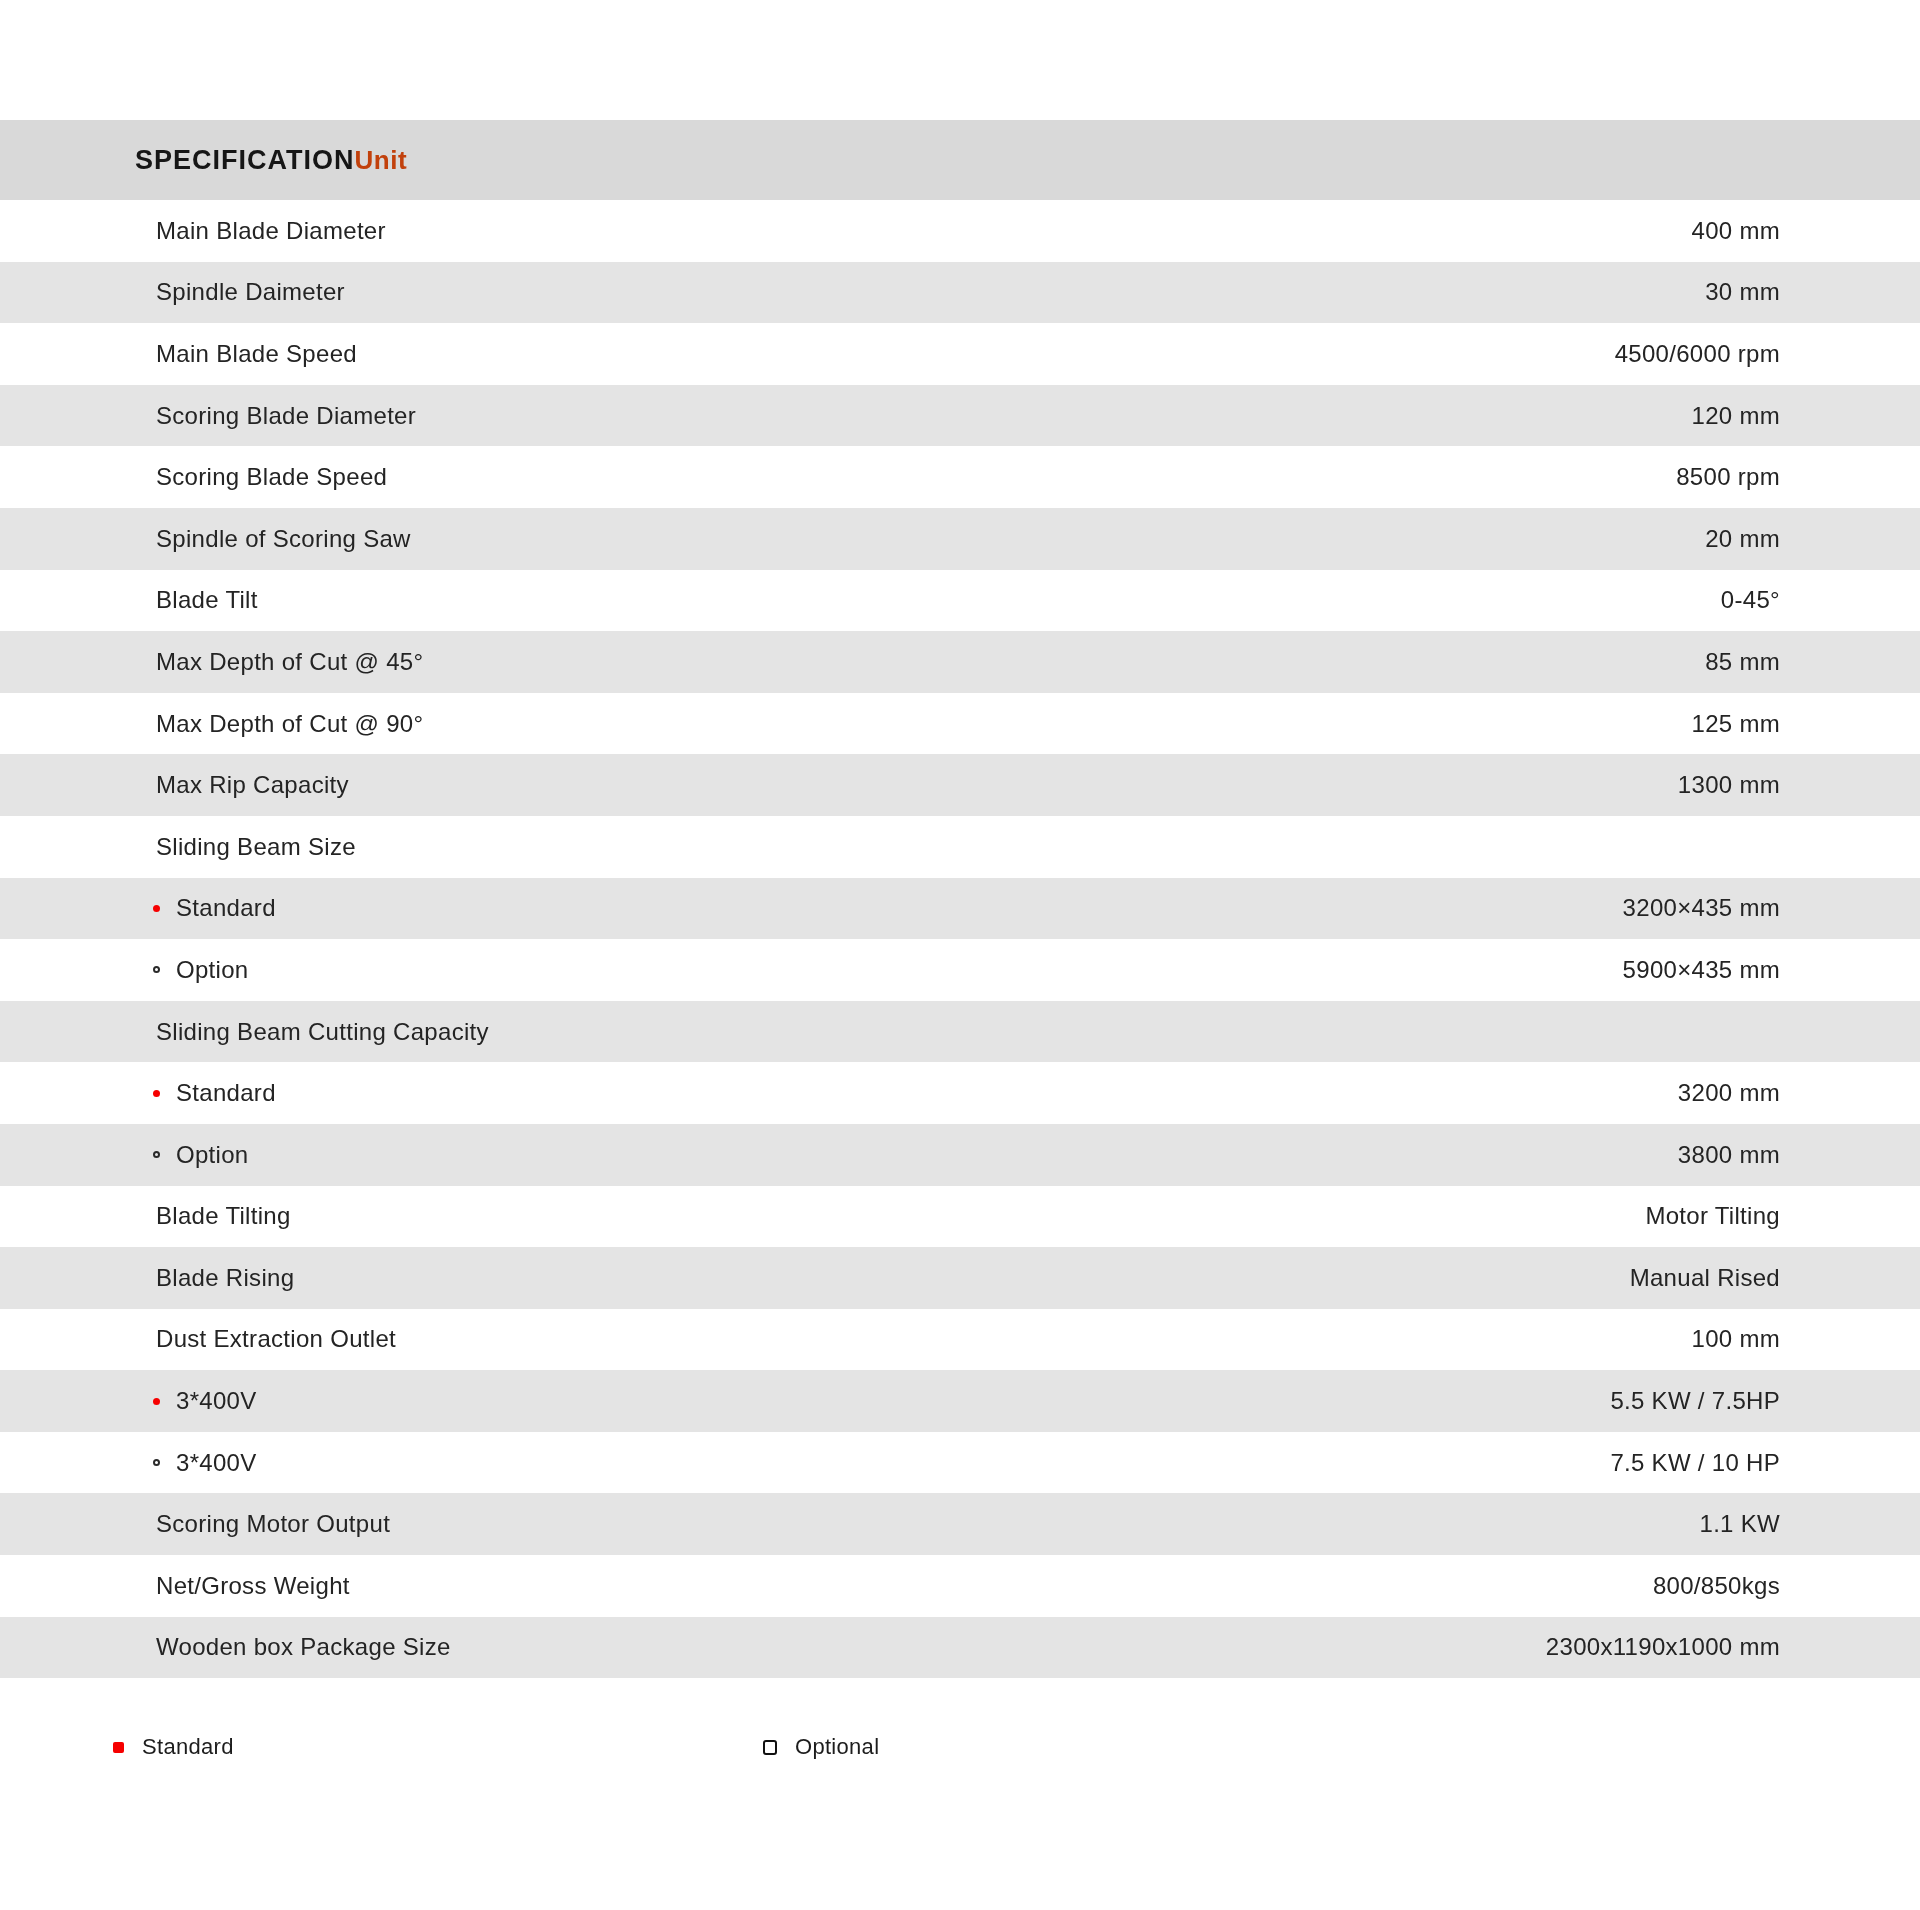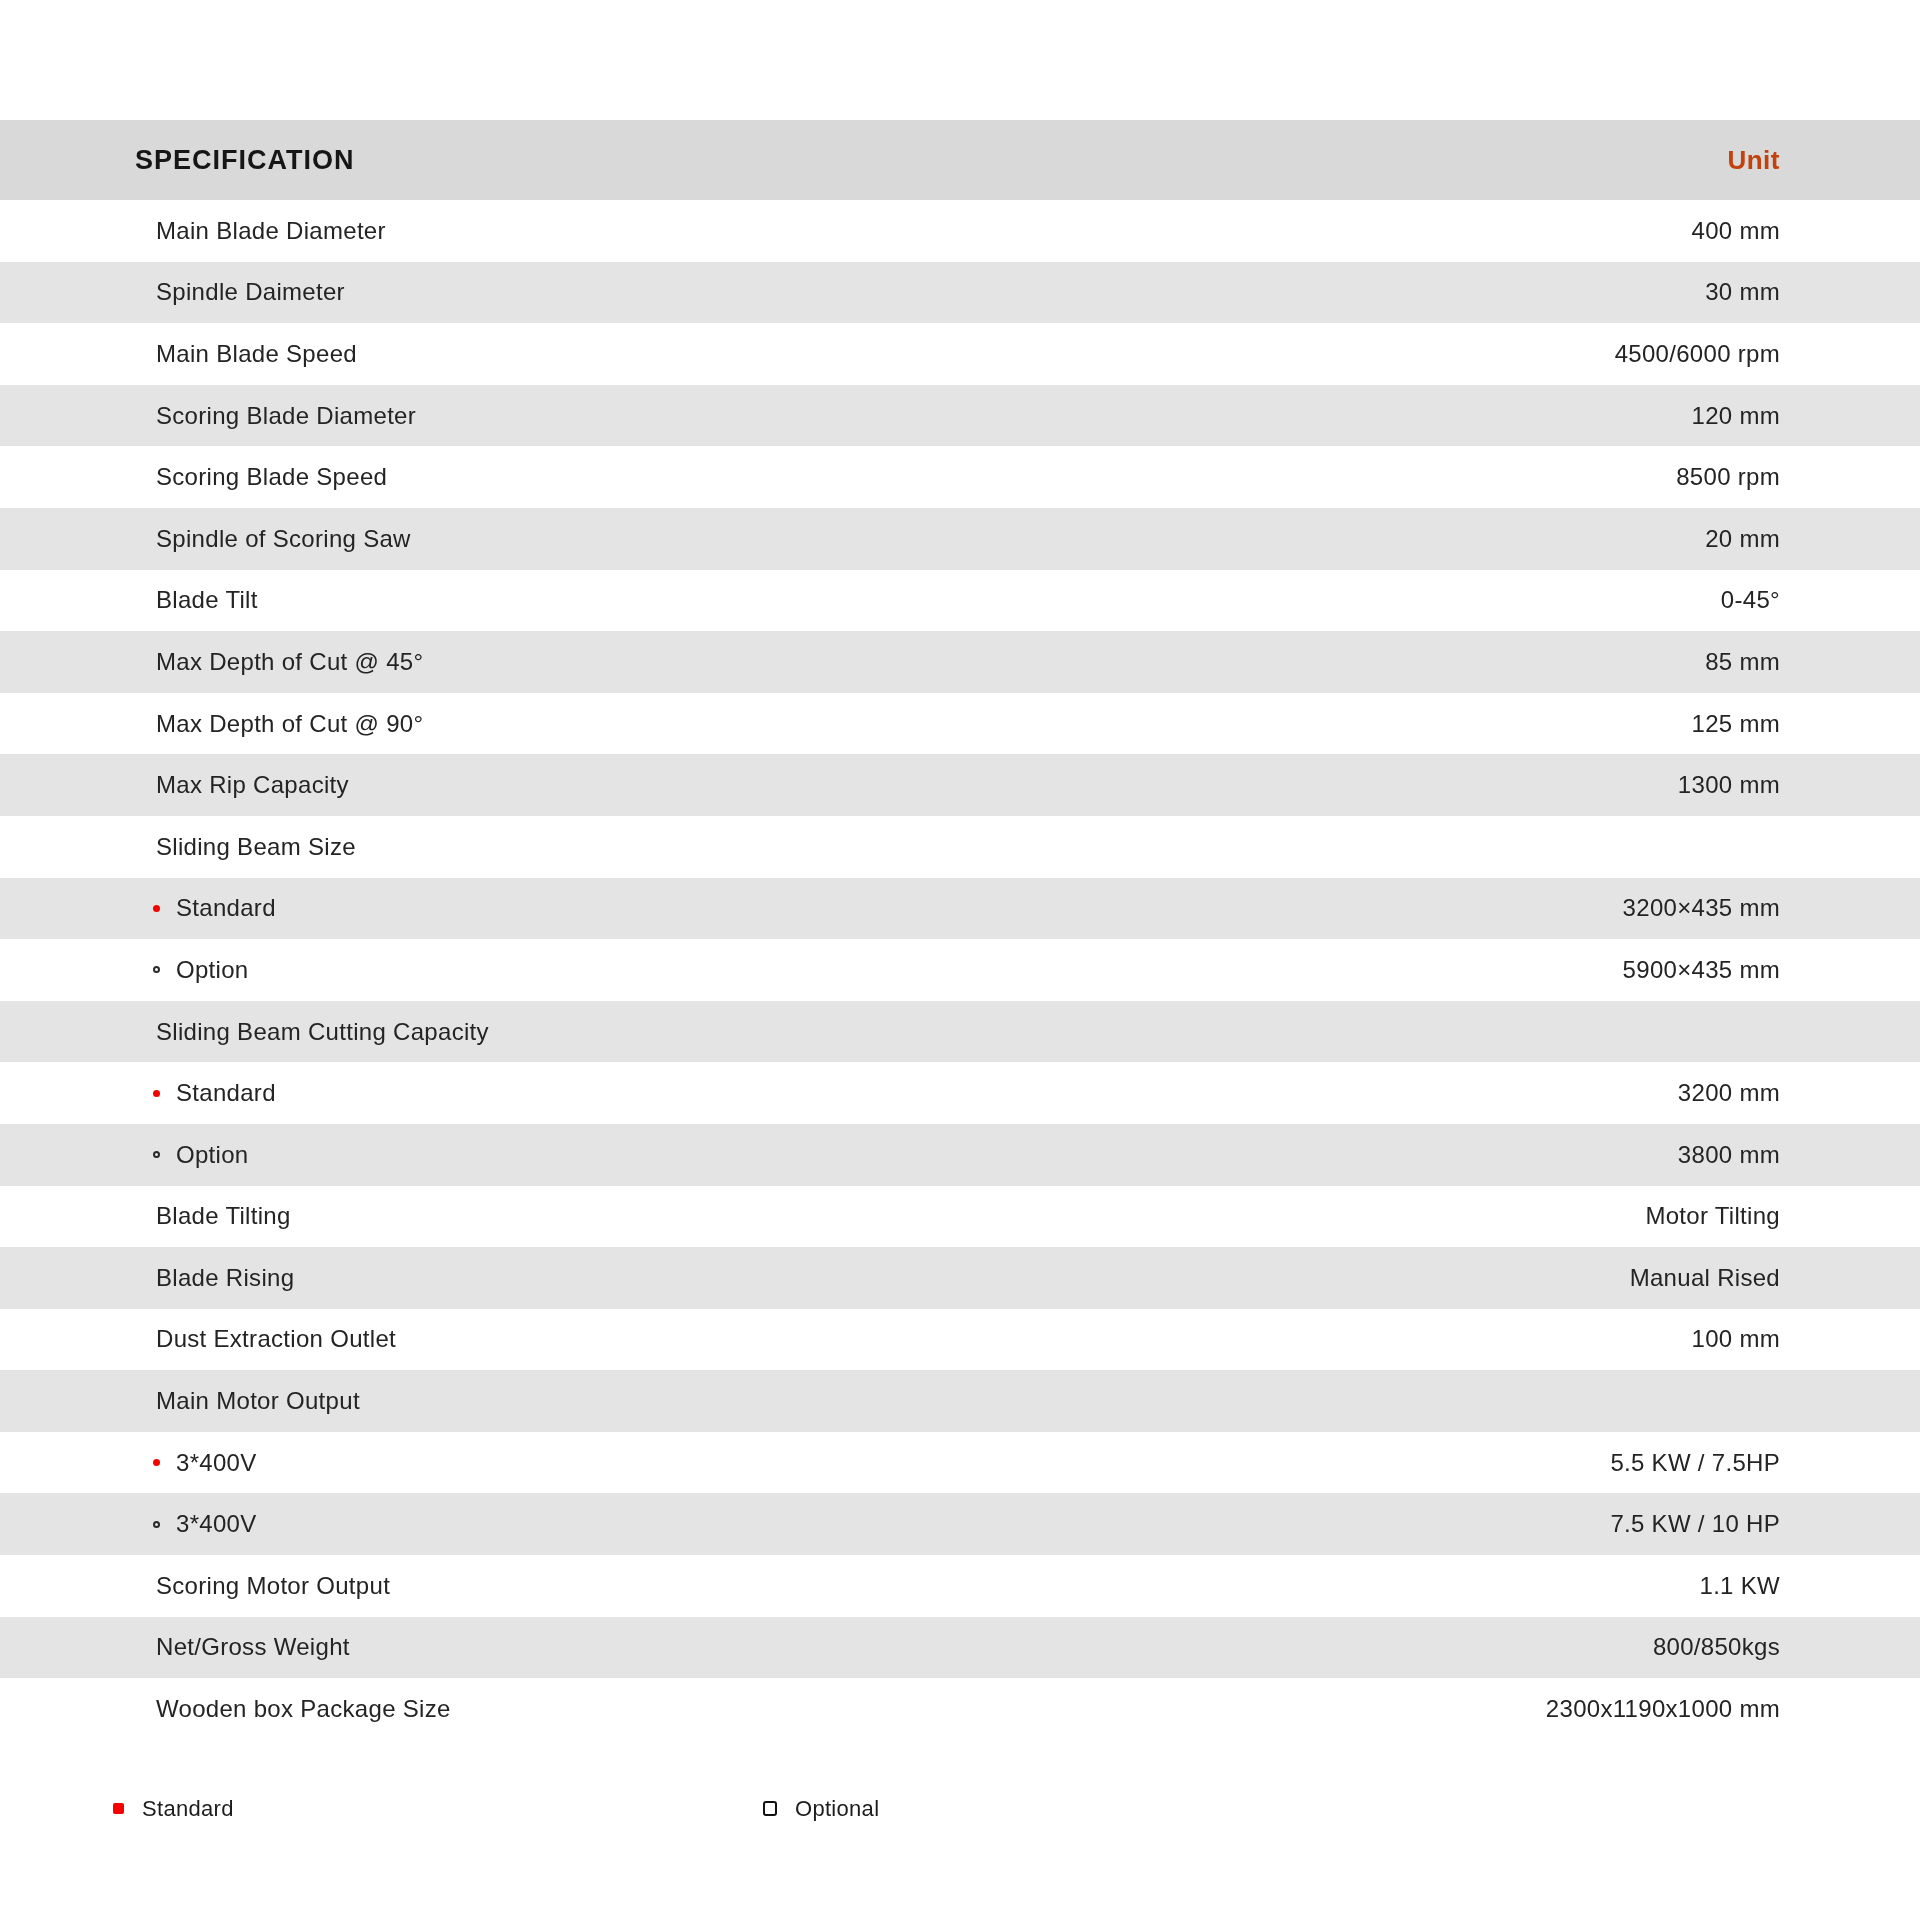--- a/index.html
+++ b/index.html
@@ -12,21 +12,21 @@
     overflow:hidden;
   }
   .page { width:100%; height:100%; padding-top:120px; }
 
   
   .header-row {
     height:80px;
     background:#d9d9d9;
     display:flex;
     align-items:center;
-    justify-content:space-between;
+    justify-content:flex-start;
     padding:0 140px 0 135px;
   }
   .h-spec {
     font-size:27px; font-weight:700; letter-spacing:1px; color:#161616;
   }
   .h-unit {
     font-size:26px; font-weight:700; letter-spacing:0.5px; color:#c2410c;
   }
 
   
@@ -201,26 +201,20 @@
         </div>
         <div class="value-cell">Manual Rised</div>
       </div>
       <div class="row">
         <div class="label-cell">
           <span>Dust Extraction Outlet</span>
         </div>
         <div class="value-cell">100 mm</div>
       </div>
       <div class="row">
-        <div class="label-cell">
-          <span>Main Motor Output</span>
-        </div>
-        <div class="value-cell"></div>
-      </div>
-      <div class="row">
         <div class="label-cell has-marker">
           <span class="dot standard"></span>
           <span>3*400V</span>
         </div>
         <div class="value-cell">5.5 KW / 7.5HP</div>
       </div>
       <div class="row">
         <div class="label-cell has-marker">
           <span class="dot option"></span>
           <span>3*400V</span>

